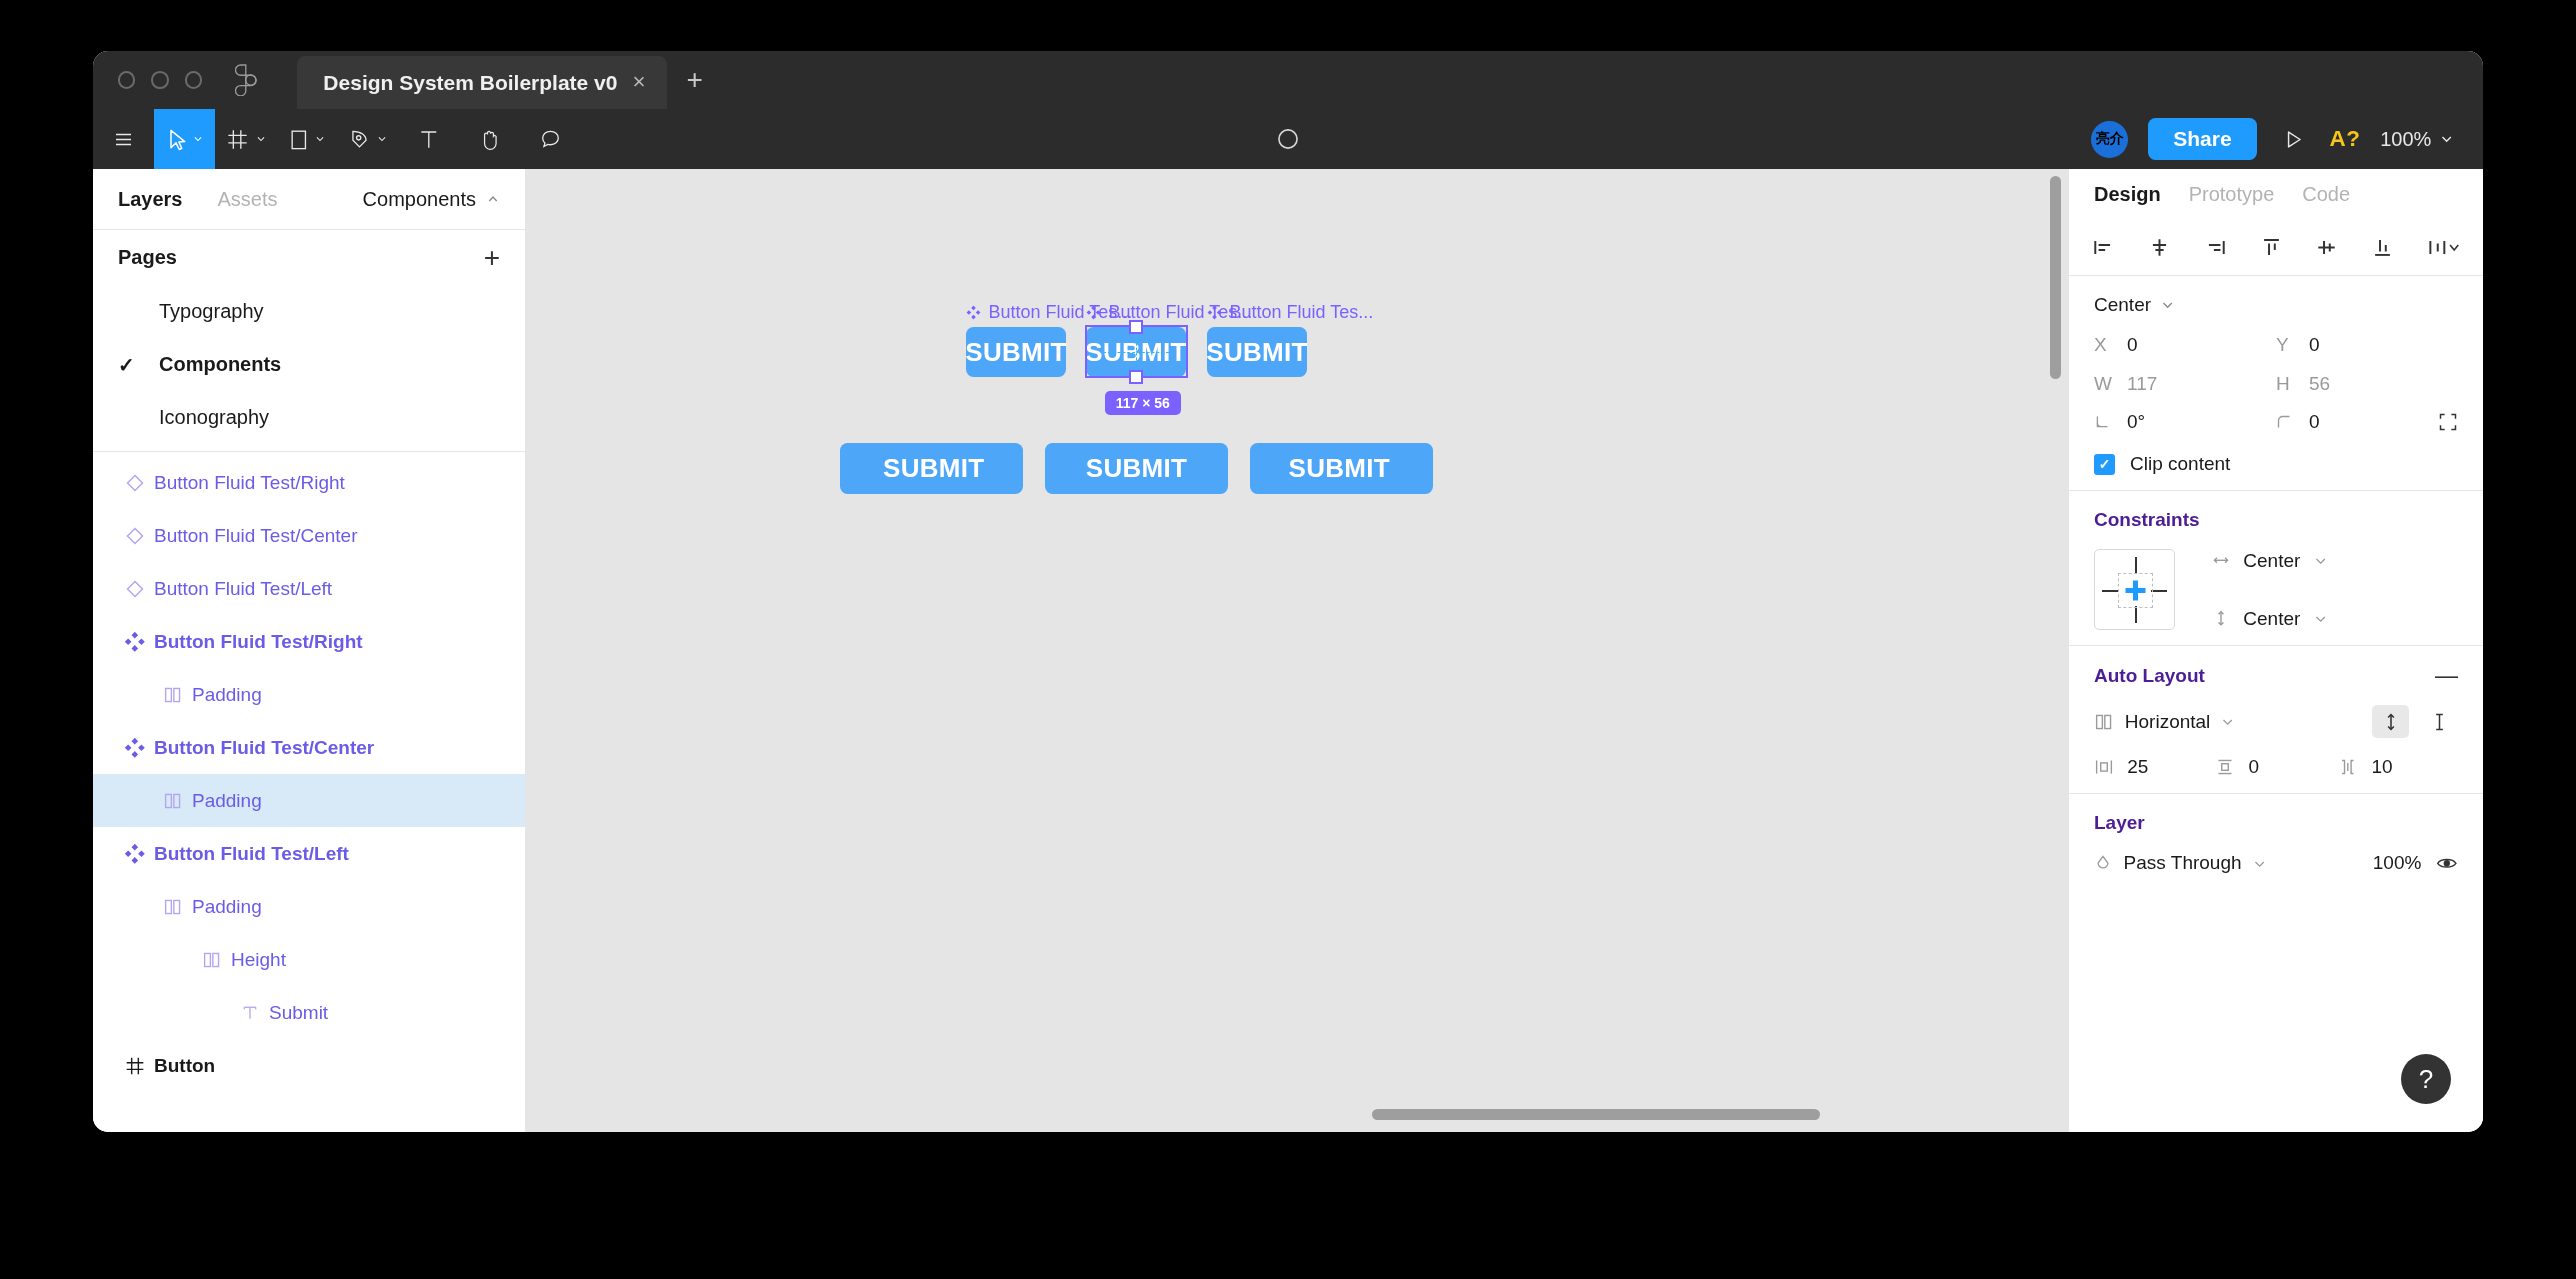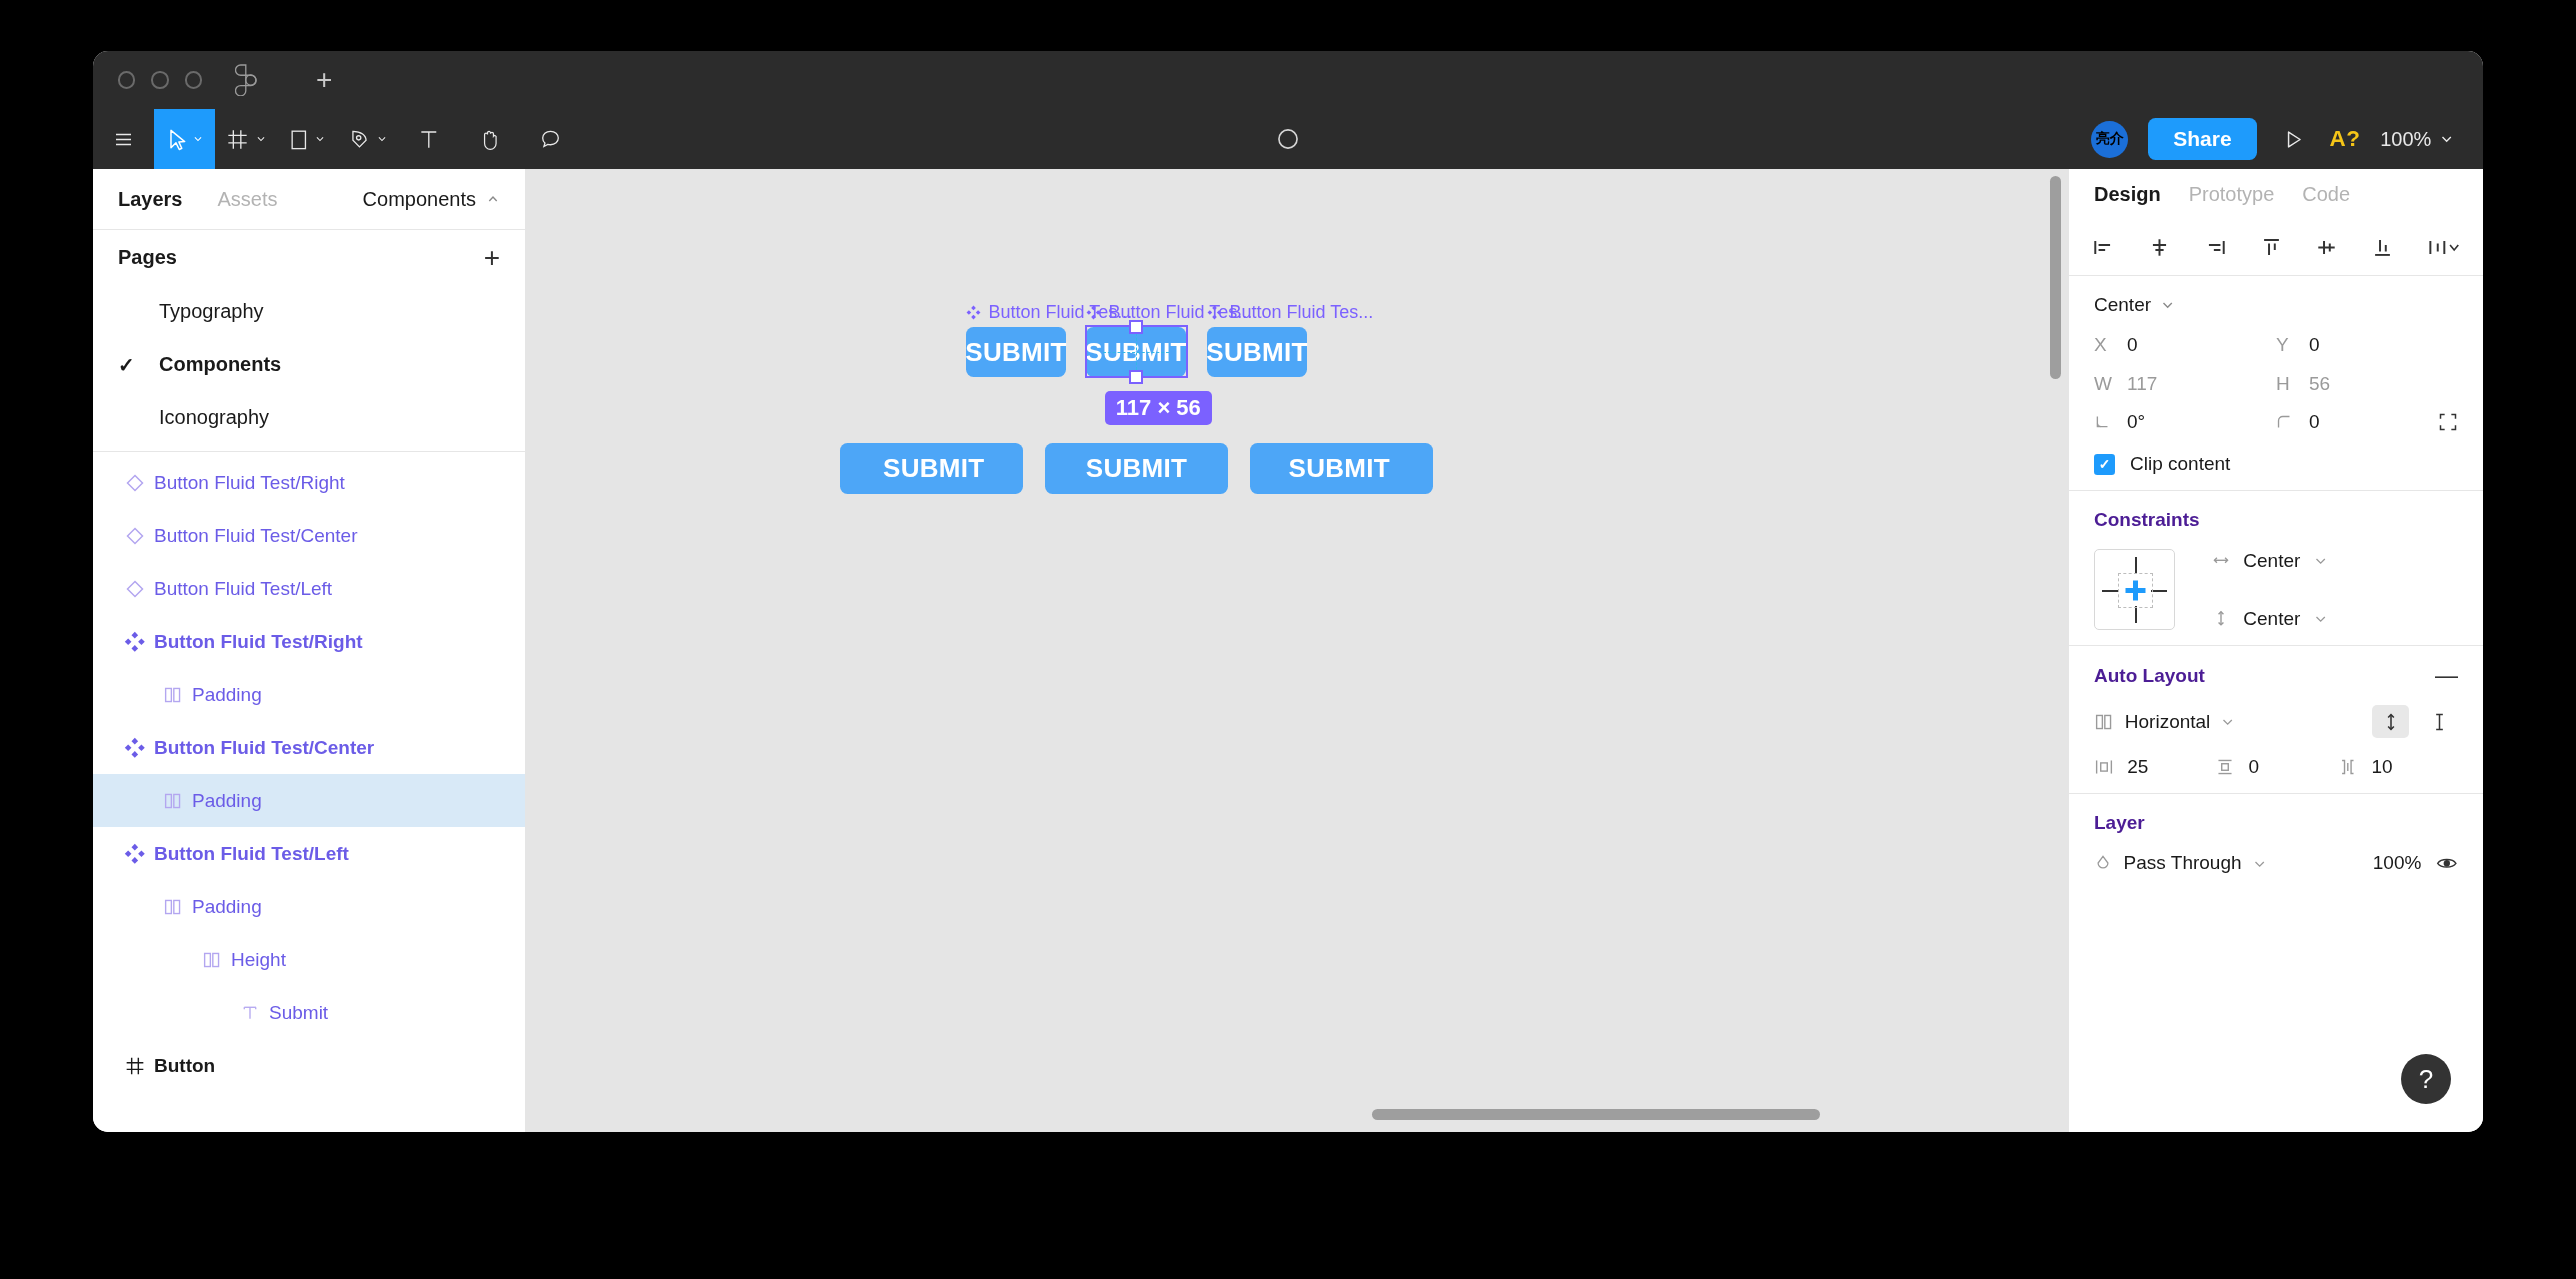--- a/index.html
+++ b/index.html
@@ -138,21 +138,21 @@
     position: absolute; border: 2.5px solid #7b61ff; pointer-events: none;
   }
   .handle {
     position: absolute; width: 14px; height: 14px;
     background: #fff; border: 2.5px solid #7b61ff;
   }
   .guide-v { position: absolute; width: 0; border-left: 1.7px dashed #35b7e6; }
   .guide-h { position: absolute; height: 0; border-top: 1.7px dashed #35b7e6; }
   .size-badge {
     position: absolute; background: #7b61ff; color: #fff;
-    font-size: 22px; font-weight: 700; padding: 4.1px 10.8px; border-radius: 5px;
+    font-size: 14px; font-weight: 700; padding: 4.1px 10.8px; border-radius: 5px;
     white-space: nowrap;
   }
   .hscroll {
     position: absolute; left: 846px; bottom: 11.6px; width: 448px; height: 11.6px;
     background: #9e9e9e; border-radius: 5.8px;
   }
   .vscroll {
     position: absolute; right: 6.6px; top: 6.6px; width: 11.6px; height: 203px;
     background: #9e9e9e; border-radius: 5.8px;
   }
@@ -240,20 +240,24 @@
       <svg width="21.6" height="32" viewBox="0 0 26 38">
         <g fill="none" stroke="#9a9a9a" stroke-width="1.6">
           <circle cx="19" cy="19" r="6.2"></circle>
           <path d="M6.8 0.9h6.2v12.4H6.8A6.2 6.2 0 1 1 6.8 0.9z"></path>
           <path d="M13 13.3h6.2a6.2 6.2 0 0 1 0 12.4H13z"></path>
           <path d="M6.8 25.7H13v6.2a6.2 6.2 0 1 1-6.2-6.2z"></path>
         </g>
       </svg>
     </div>
     <div class="tabstrip">
+      <div class="tab">
+        <span class="tab-title">Design System Boilerplate v0</span>
+        <span class="tab-close">×</span>
+      </div>
       <div class="tab-new">+</div>
     </div>
   </div>
 
   <div class="toolbar">
     <div class="tb-left">
       <div class="tb-btn">
         <svg width="25" height="25" viewBox="0 0 30 30">
             <g stroke="#e8e8e8" stroke-width="1.8">
           <line x1="6" y1="9" x2="24" y2="9"></line>

